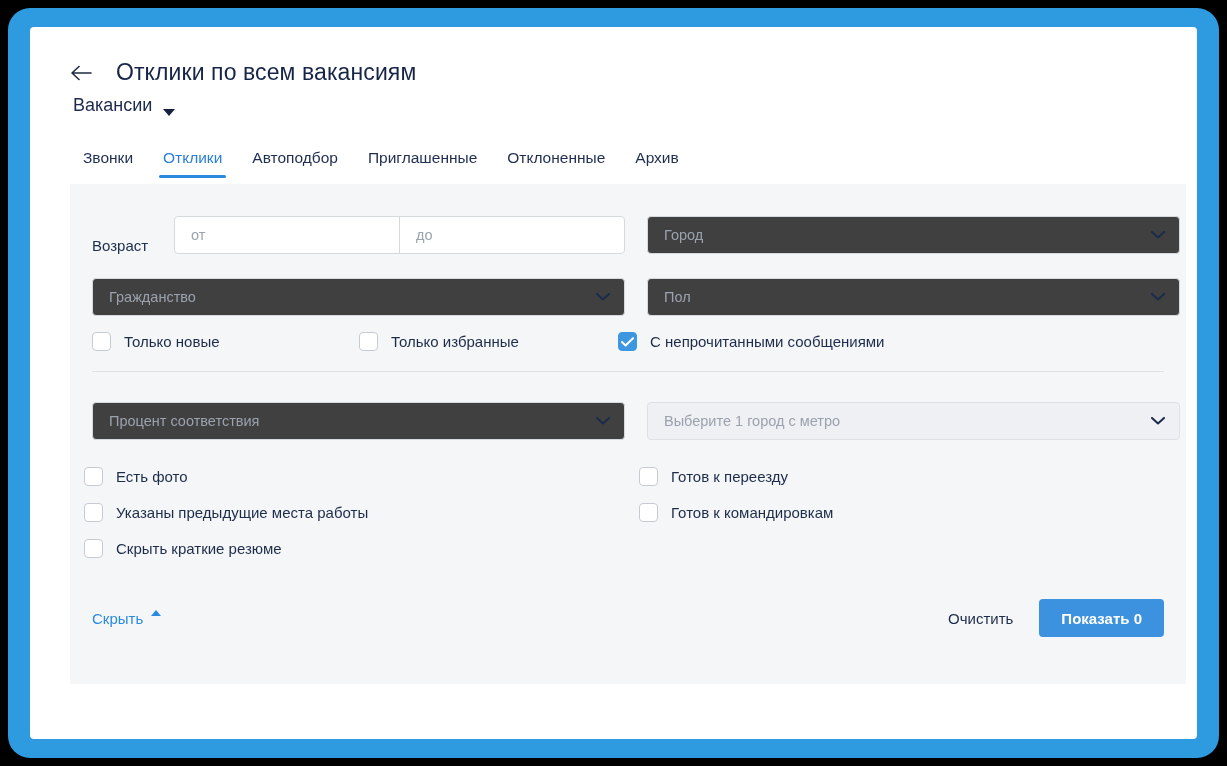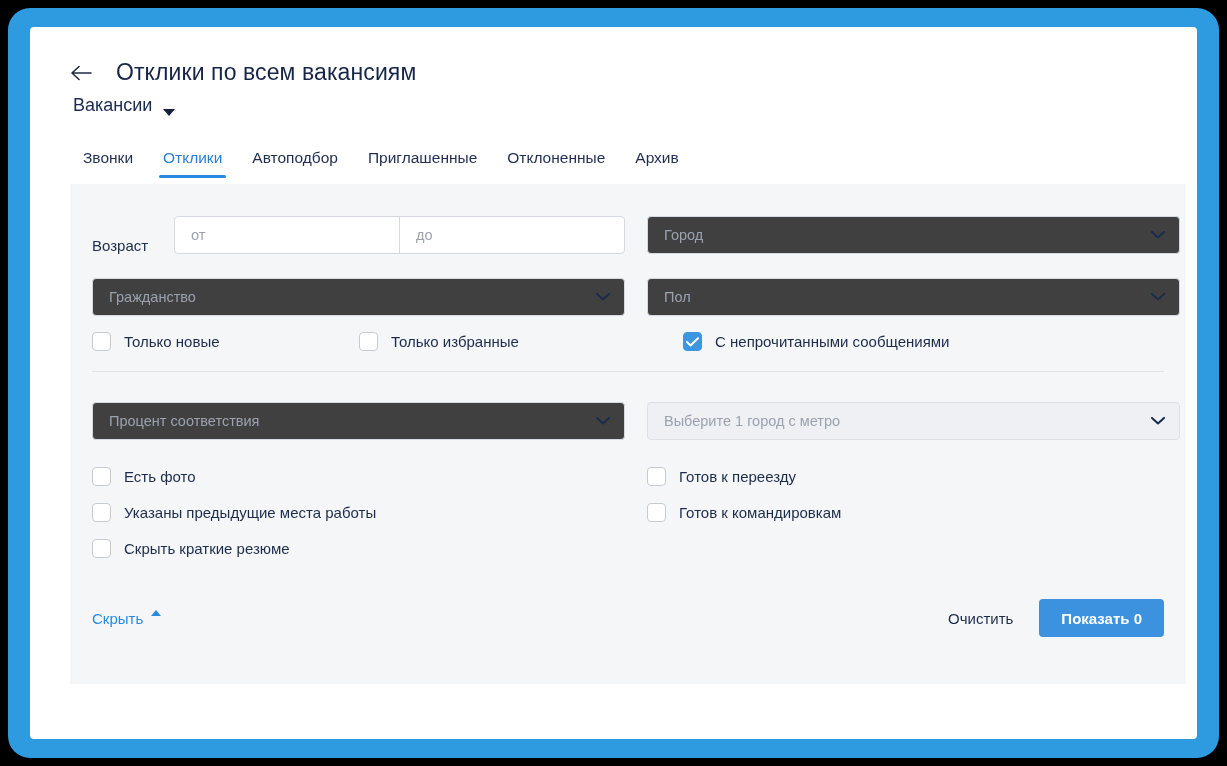--- a/index.html
+++ b/index.html
@@ -216,21 +216,21 @@
     margin-left: 13px;
     white-space: nowrap;
   }
 
   .divider {
     height: 1px;
     background: #e0e2e6;
     margin: 20px 0 20px 0;
   }
 
-  .bottom-cbs { display: flex; margin-top: 27px; }
+  .bottom-cbs { display: flex; margin-top: 27px; justify-content: center; }
   .bottom-col { width: 533px; flex: none; }
   .bottom-col .cb-item { margin-bottom: 17px; }
   .bottom-col:last-child { margin-left: 22px; }
 
   .actions {
     display: flex;
     align-items: center;
     margin-top: 24px;
   }
   .hide-link {
@@ -349,21 +349,21 @@
             </span>
           </div>
         </div>
       </div>
 
       <div class="cbrow">
         <div class="cb-item" style="width:267px">
           <span class="cbox"></span>
           <span class="cb-label">Только новые</span>
         </div>
-        <div class="cb-item" style="width:324px">
+        <div class="cb-item" style="width:259px">
           <span class="cbox"></span>
           <span class="cb-label">Только избранные</span>
         </div>
         <div class="cb-item">
           <span class="cbox checked">
             <svg width="13" height="10" viewBox="0 0 13 10">
                 <path d="M1 5 L4.6 8.5 L12 1.3" stroke="#ffffff" stroke-width="2" fill="none" stroke-linecap="round" stroke-linejoin="round"></path>
               </svg>
           </span>
           <span class="cb-label">С непрочитанными сообщениями</span>

